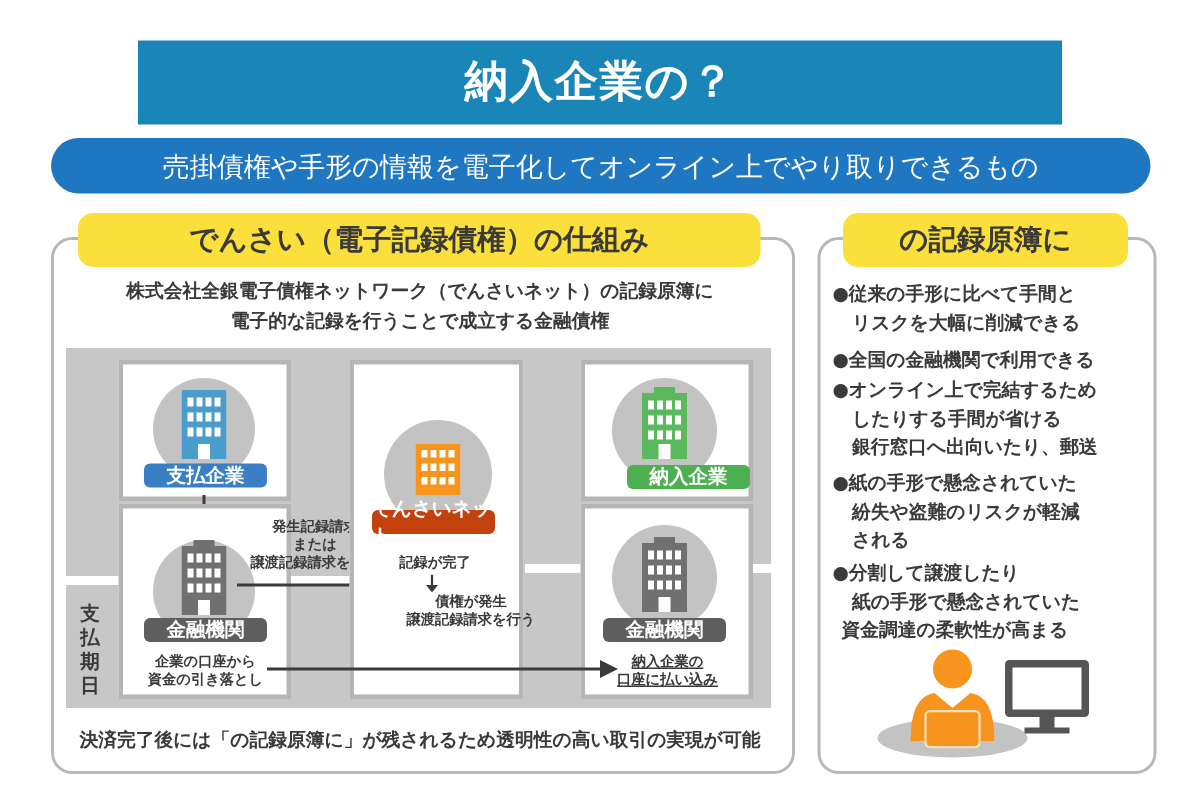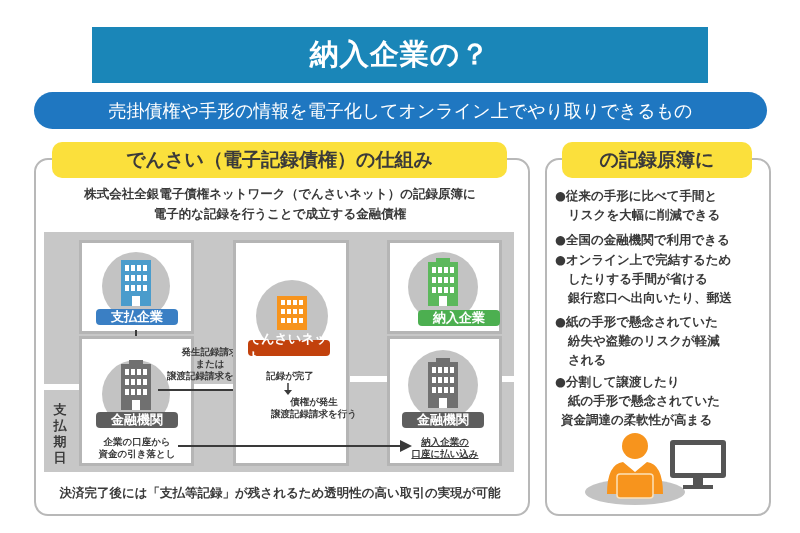--- a/index.html
+++ b/index.html
@@ -193,21 +193,21 @@
 <div class="abs small" style="left:390px;top:436px;width:110px;text-decoration:underline;">
   <div>納入企業の</div>
   <div>口座に払い込み</div>
 </div>
 
 <svg class="abs" style="left:178px;top:440px;" width="234" height="12">
   <line x1="0" y1="6" x2="224" y2="6" stroke="#3a3a3a" stroke-width="2"></line>
     <polygon points="222,0 234,6 222,12" fill="#3a3a3a"></polygon>
 </svg>
 
-<div class="abs bottom-note">決済完了後には「支払等記録」が残されるため透明性の高い取引の実現が可能</div>
+<div class="abs bottom-note">決済完了後には「の記録原簿に」が残されるため透明性の高い取引の実現が可能</div>
 
 <div class="abs panel right-panel"></div>
 <div class="abs yellow-head rh">の記録原簿に</div>
 
 <div class="abs feat" style="top:186px;">
   <span>●従来の手形に比べて手間と</span>
   <span class="ind">リスクを大幅に削減できる</span>
 </div>
 <div class="abs feat" style="top:230px;">
   <span>●全国の金融機関で利用できる</span>

